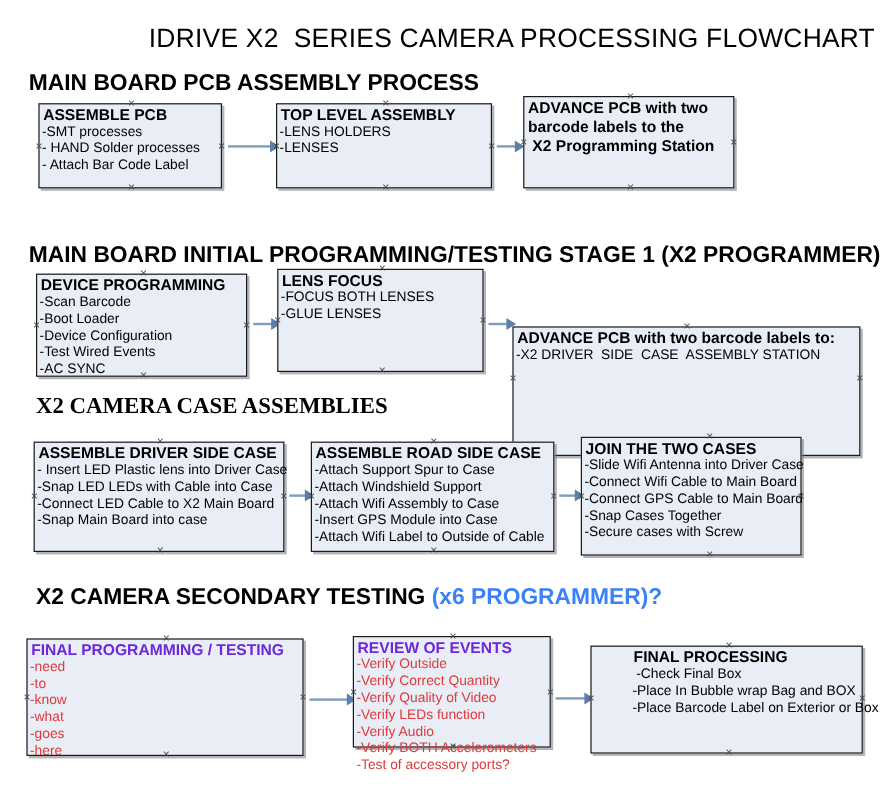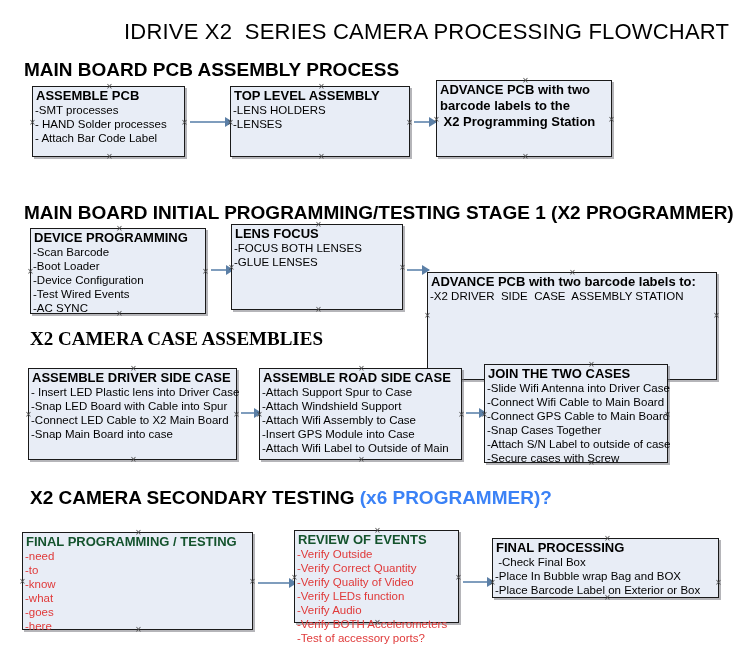--- a/index.html
+++ b/index.html
@@ -43,21 +43,21 @@
     white-space:pre;
     padding:1px 0 0 3px;
   }
   .box-line{
     font-size:11.5px;
     line-height:14px;
     white-space:pre;
     padding-left:2px;
   }
   .red-box .box-title, .red-box .box-line{color:#e03a3a;}
-  .red-box .box-title{color:#14532d;}
+  .red-box .box-title{color:#6d28d9;}
 
   
   .arrow{
     position:absolute;
     height:2px;
     background:#7f9dbd;
   }
   .arrow:after{
     content:"";
     position:absolute;
@@ -161,53 +161,52 @@
     <div class="hx" style="left:140px;bottom:-5px;"></div>
     <div class="hx" style="left:-5px;top:38px;"></div>
     <div class="hx" style="right:-5px;top:38px;"></div>
   </div>
 
   <div class="section-head" style="left:30px;top:328px;font-family:Liberation Serif, serif;">X2 CAMERA CASE ASSEMBLIES</div>
 
   <div class="box" style="left:28px;top:368px;width:209px;height:92px;">
     <div class="box-title">ASSEMBLE DRIVER SIDE CASE</div>
     <div class="box-line">- Insert LED Plastic lens into Driver Case</div>
-    <div class="box-line">-Snap LED Board with Cable into Spur</div>
+    <div class="box-line">-Snap LED LEDs with Cable into Case</div>
     <div class="box-line">-Connect LED Cable to X2 Main Board</div>
     <div class="box-line">-Snap Main Board into case</div>
     <div class="hx" style="left:100px;top:-5px;"></div>
     <div class="hx" style="left:100px;bottom:-5px;"></div>
     <div class="hx" style="left:-5px;top:41px;"></div>
     <div class="hx" style="right:-5px;top:41px;"></div>
   </div>
 
   <div class="arrow" style="left:241px;top:412px;width:20px;"></div>
 
   <div class="box" style="left:259px;top:368px;width:203px;height:92px;">
     <div class="box-title">ASSEMBLE ROAD SIDE CASE</div>
     <div class="box-line">-Attach Support Spur to Case</div>
     <div class="box-line">-Attach Windshield Support</div>
     <div class="box-line">-Attach Wifi Assembly to Case</div>
     <div class="box-line">-Insert GPS Module into Case</div>
-    <div class="box-line">-Attach Wifi Label to Outside of Main</div>
+    <div class="box-line">-Attach Wifi Label to Outside of Cable</div>
     <div class="hx" style="left:97px;top:-5px;"></div>
     <div class="hx" style="left:97px;bottom:-5px;"></div>
     <div class="hx" style="left:-5px;top:41px;"></div>
     <div class="hx" style="right:-5px;top:41px;"></div>
   </div>
 
   <div class="arrow" style="left:466px;top:412px;width:20px;"></div>
 
   <div class="box" style="left:484px;top:364px;width:184px;height:99px;">
     <div class="box-title">JOIN THE TWO CASES</div>
     <div class="box-line">-Slide Wifi Antenna into Driver Case</div>
     <div class="box-line">-Connect Wifi Cable to Main Board</div>
     <div class="box-line">-Connect GPS Cable to Main Board</div>
     <div class="box-line">-Snap Cases Together</div>
-    <div class="box-line">-Attach S/N Label to outside of case</div>
     <div class="box-line">-Secure cases with Screw</div>
     <div class="hx" style="left:102px;top:-5px;"></div>
     <div class="hx" style="left:102px;bottom:-5px;"></div>
     <div class="hx" style="left:-5px;top:45px;"></div>
     <div class="hx" style="right:-5px;top:45px;"></div>
   </div>
 
   <div class="section-head" style="left:30px;top:487px;"><span>X2 CAMERA SECONDARY TESTING </span><span class="red">(x6 PROGRAMMER)?</span></div>
 
   <div class="box red-box" style="left:22px;top:532px;width:231px;height:98px;">
@@ -236,21 +235,21 @@
     <div class="box-line">-Verify BOTH Accelerometers</div>
     <div class="box-line">-Test of accessory ports?</div>
     <div class="hx" style="left:78px;top:-5px;"></div>
     <div class="hx" style="left:78px;bottom:-5px;"></div>
     <div class="hx" style="left:-5px;top:42px;"></div>
     <div class="hx" style="right:-5px;top:42px;"></div>
   </div>
 
   <div class="arrow" style="left:463px;top:581px;width:31px;"></div>
 
-  <div class="box" style="left:492px;top:538px;width:227px;height:60px;">
+  <div class="box" style="left:492px;top:538px;width:227px;height:90px;padding-left:32px;">
     <div class="box-title">FINAL PROCESSING</div>
     <div class="box-line"> -Check Final Box</div>
     <div class="box-line">-Place In Bubble wrap Bag and BOX</div>
     <div class="box-line">-Place Barcode Label on Exterior or Box</div>
     <div class="hx" style="left:110px;top:-5px;"></div>
     <div class="hx" style="left:110px;bottom:-5px;"></div>
     <div class="hx" style="left:-5px;top:39px;"></div>
     <div class="hx" style="right:-5px;top:39px;"></div>
   </div>
 

